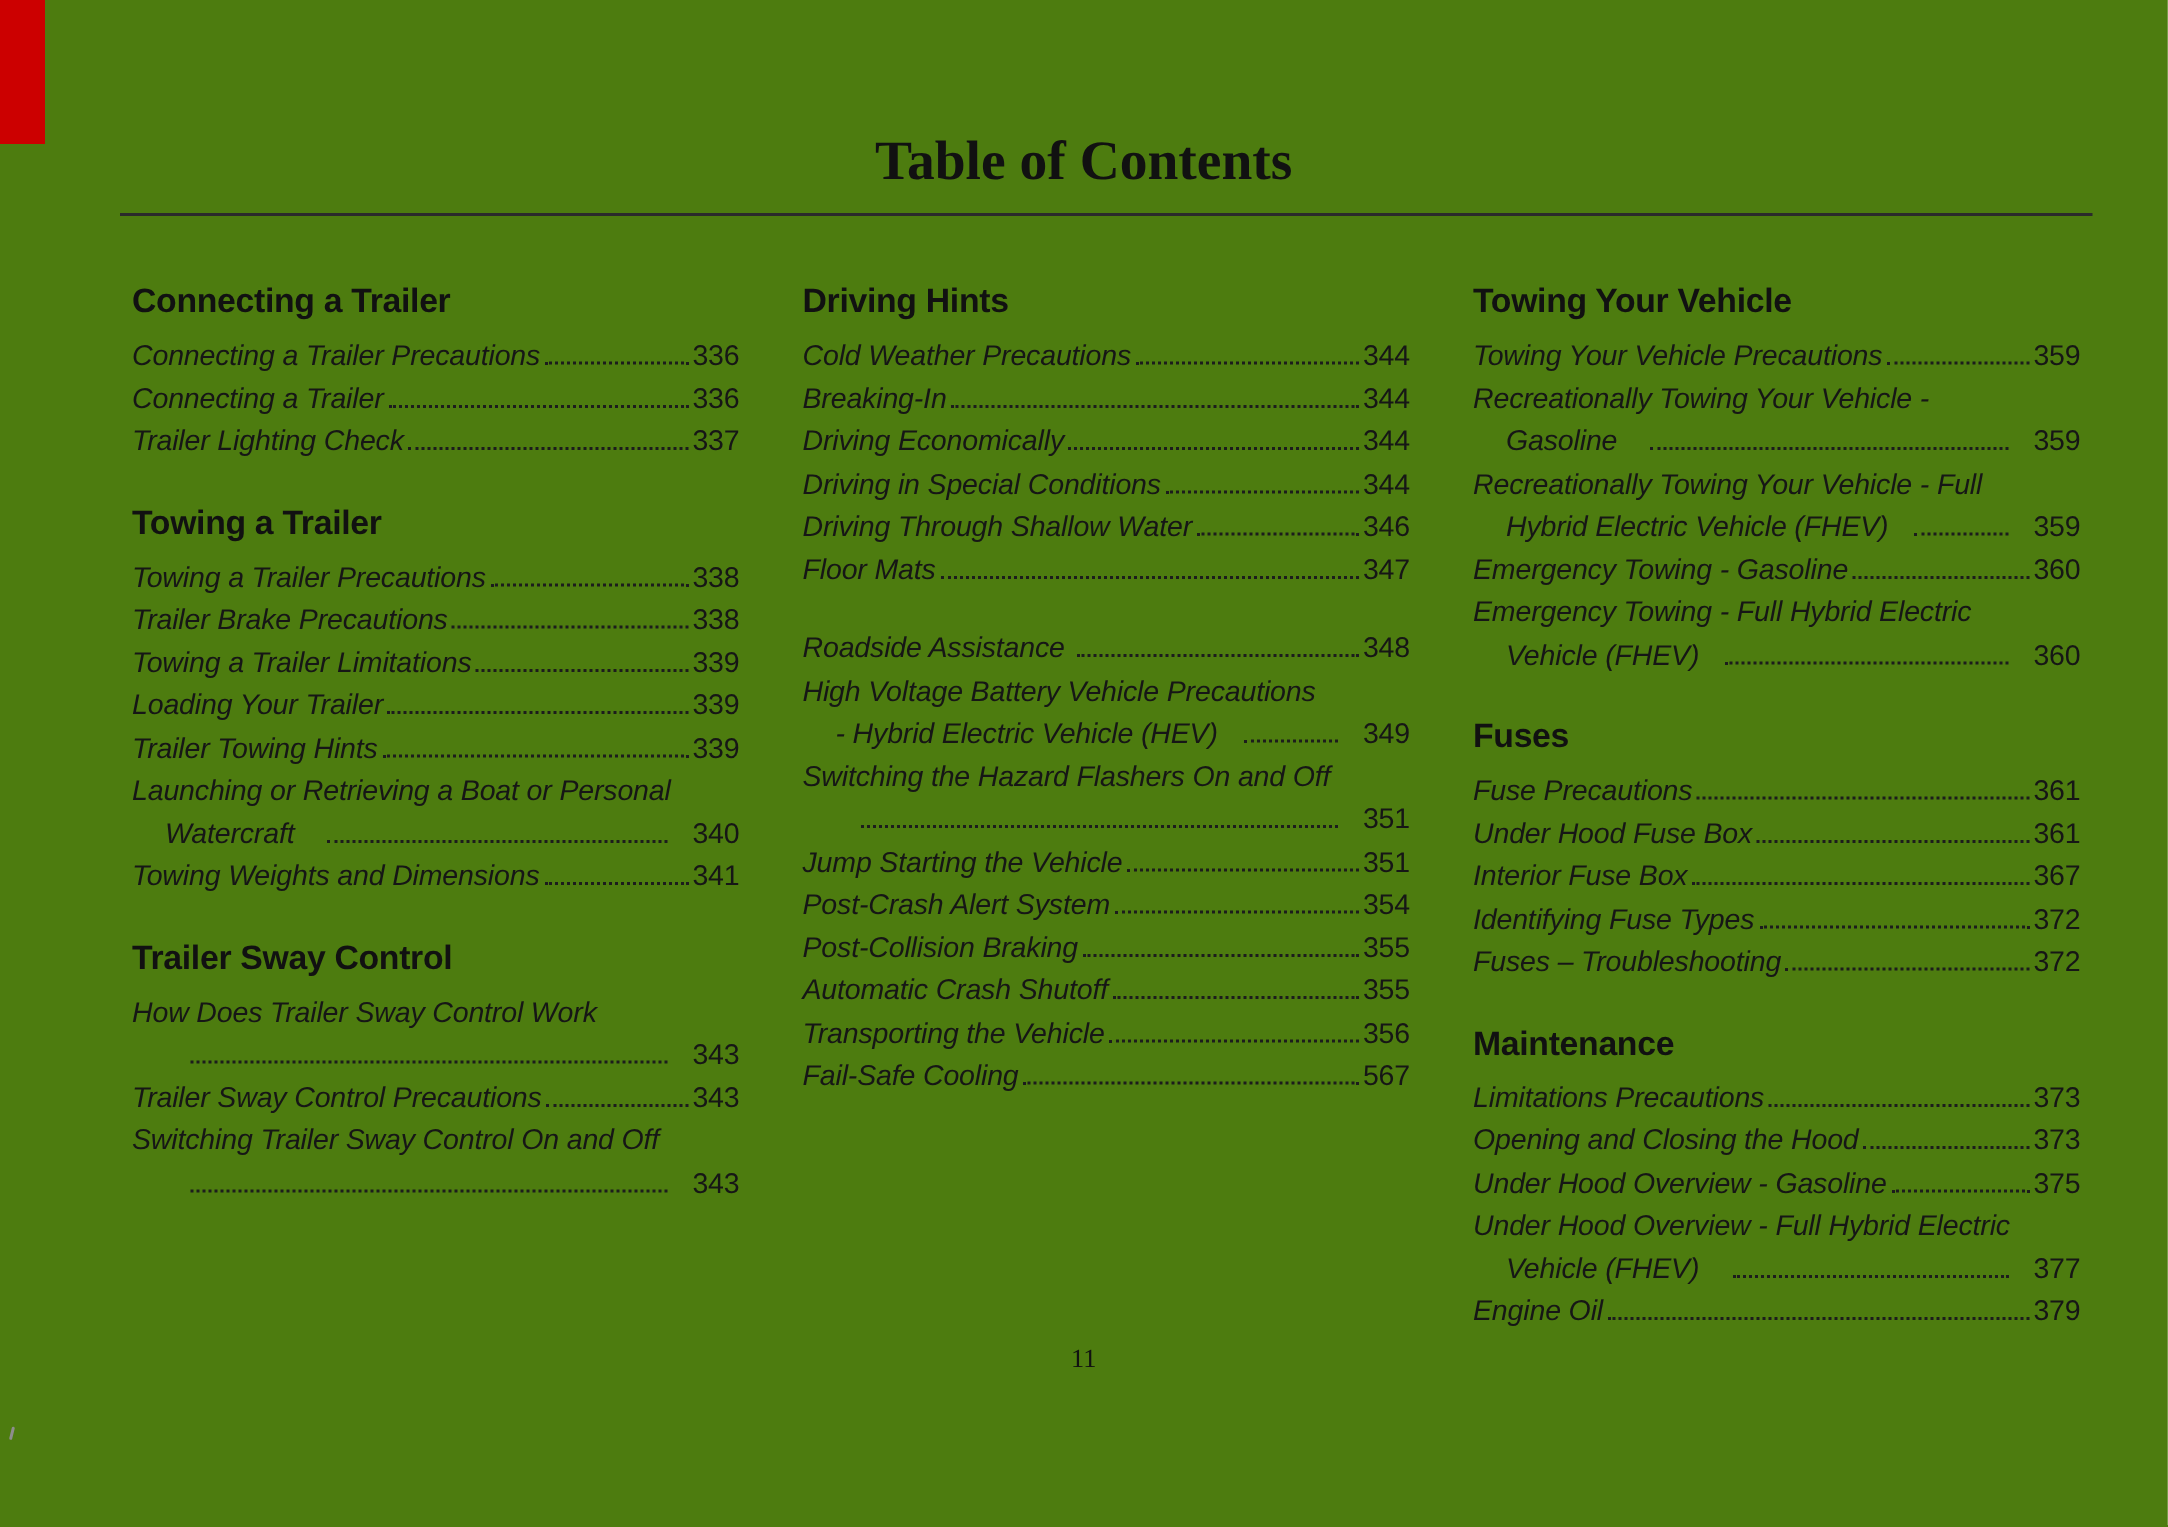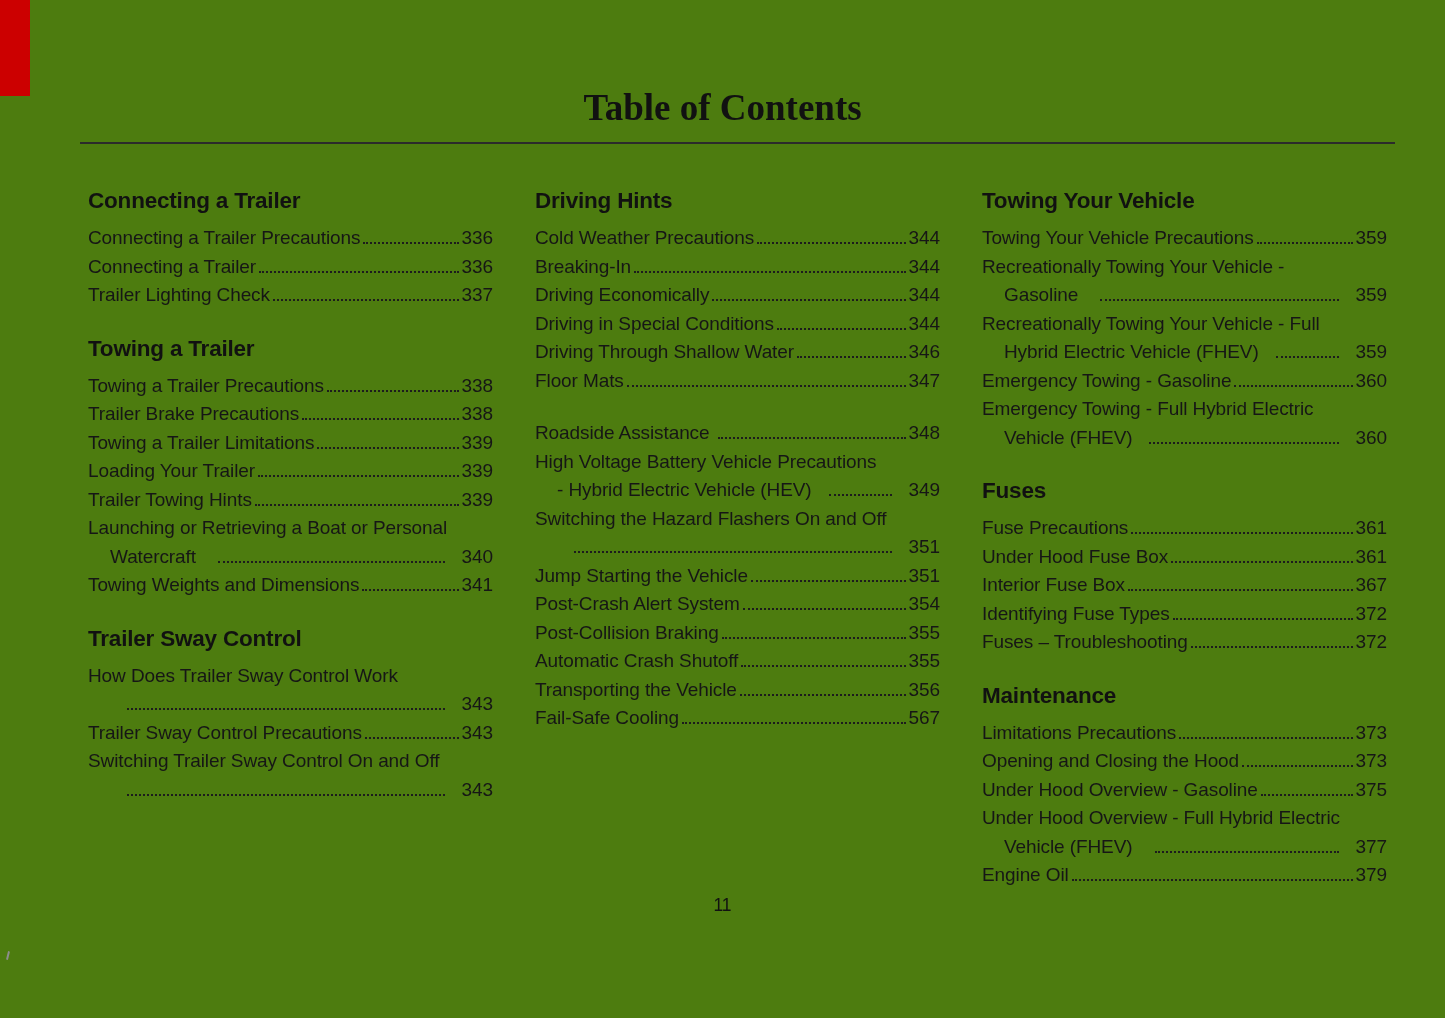--- a/index.html
+++ b/index.html
@@ -40,31 +40,31 @@
   .sec-title {
     margin: 0 0 9px 0;
     font-size: 22.5px; font-weight: 700; line-height: 29px;
     letter-spacing: -0.2px; color: #111;
   }
   .sec-title .t-cont { padding-left: 30px; }
 
   .entry { font-size: 19px; line-height: 28.5px; color: #161616; }
   .line { display: flex; align-items: baseline; }
   .line.cont { padding-left: 22px; gap: 14px; }
-  .txt { white-space: pre-wrap; letter-spacing: -0.1px; }
+  .txt { white-space: pre-wrap; letter-spacing: -0.1px; font-style: italic; }
   .leader {
     flex: 1 1 auto; min-width: 12px;
     border-bottom: 2px dotted #1c1c1c;
     margin: 0 3px 5px 3px;
   }
   .pg { flex: 0 0 auto; letter-spacing: -0.1px; }
 
   .pageno {
     position: absolute; top: 895px; left: 0; width: 1445px;
-    text-align: center; font-size: 17.5px; color: #111;
+    text-align: center; font-size: 17.5px; color: #111; font-family: Liberation Serif, serif;
   }
 
   .artifact {
     position: absolute; left: 7px; top: 951px;
     width: 2px; height: 9px; background: #8d8d8d;
     transform: rotate(14deg); border-radius: 1px;
   }
 </style>
 </head>
 <body>

